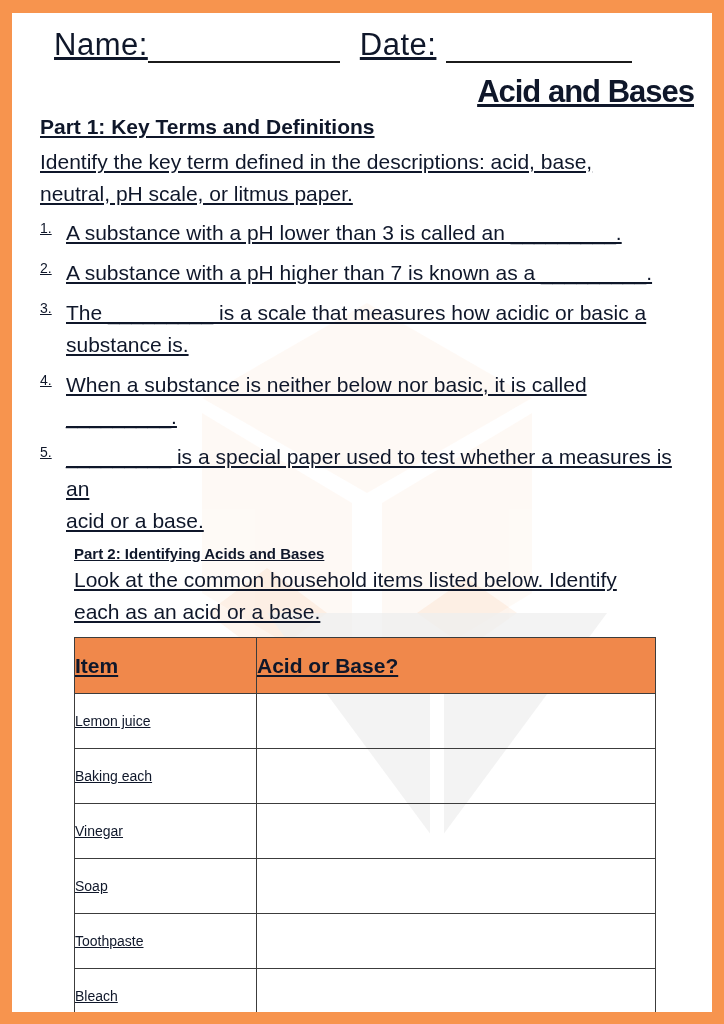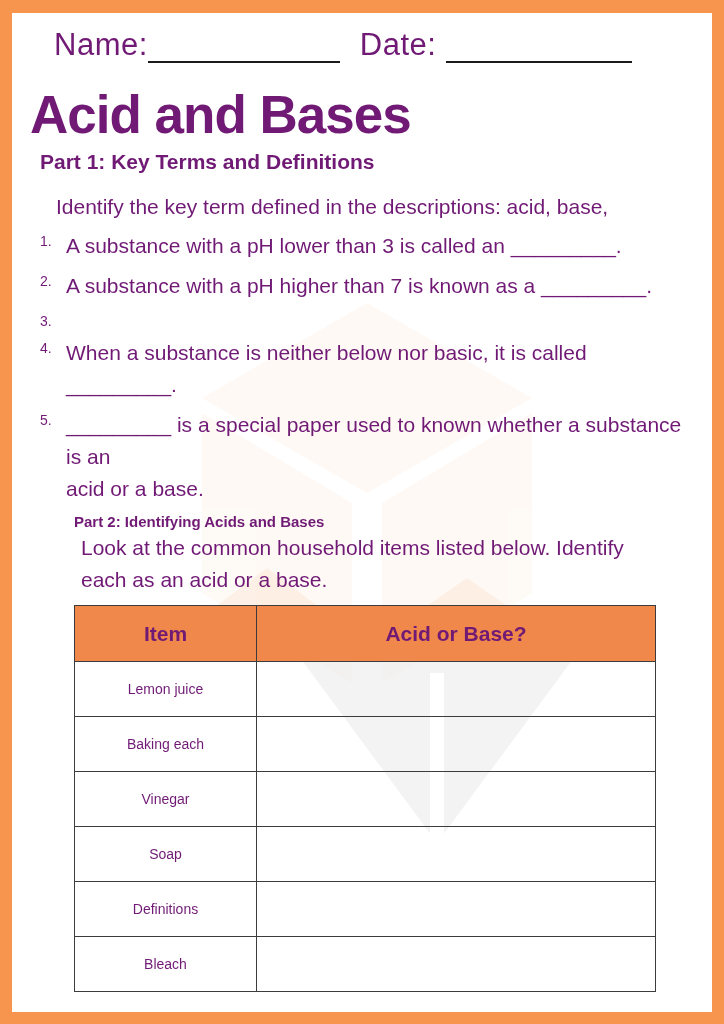--- a/index.html
+++ b/index.html
@@ -11,22 +11,23 @@
     width: 724px;
     height: 1024px;
     background: #F7944E;
     margin: 0 auto;
     overflow: hidden;
   }
   .sheet {
     position: absolute;
     left: 12px; top: 13px; right: 12px; bottom: 12px;
     background: #ffffff;
-    color: #701a75;
+    color: #0f172a;
     overflow: hidden;
+    text-decoration: underline;
   }
   .watermark {
     position: absolute;
     left: 0; top: 0;
     pointer-events: none;
     z-index: 0;
   }
   .content {
     position: relative;
     z-index: 1;
@@ -46,37 +47,37 @@
   .blank-line {
     display: inline-block;
     border-bottom: 2px solid #1b1b1b;
     height: 34px;
   }
   .name-line { width: 192px; }
   .date-label { margin-left: 20px; }
   .date-line { width: 186px; margin-left: 10px; margin-right: 6px; }
 
   .page-title {
-    text-align: left;
-    font-size: 53px;
+    text-align: right;
+    font-size: 31px;
     font-weight: 700;
     letter-spacing: -1px;
-    margin-top: 21px;
+    margin-top: 11px;
   }
 
   
   .part1-heading {
     font-size: 21px;
     font-weight: 700;
-    margin: 5px 0 17px 10px;
+    margin: 5px 0 7px 10px;
   }
   .instructions {
     font-size: 21px;
     line-height: 32px;
-    margin-left: 26px;
+    margin-left: 10px;
   }
   .instr-line { display: block; }
 
   .questions { margin-top: 7px; }
   .question {
     display: flex;
     align-items: flex-start;
     margin: 0 0 8px 10px;
   }
   .q-num {
@@ -100,21 +101,21 @@
 
   
   .items-table {
     border-collapse: collapse;
     margin-top: 9px;
     width: 582px;
     table-layout: fixed;
   }
   .items-table th, .items-table td {
     border: 1.6px solid #3c3c3c;
-    text-align: center;
+    text-align: left;
     vertical-align: middle;
   }
   .items-table th {
     background: #F0884B;
     font-size: 21px;
     font-weight: 700;
     height: 56px;
   }
   .items-table td {
     height: 55px;
@@ -154,56 +155,61 @@
           <span class="blank-line name-line"></span>
           <span class="date-label">Date:</span>
           <span class="blank-line date-line"></span>
       </div>
 
       <div class="page-title">Acid and Bases</div>
 
       <div class="part1-heading">Part 1: Key Terms and Definitions</div>
       <div class="instructions">
         <span class="instr-line">Identify the key term defined in the descriptions: acid, base,</span>
+        <span class="instr-line">neutral, pH scale, or litmus paper.</span>
       </div>
 
       <div class="questions">
         <div class="question">
           <span class="q-num">1.</span>
           <span class="q-text">
             <span class="q-line">A substance with a pH lower than 3 is called an _________.</span>
           </span>
         </div>
         <div class="question">
           <span class="q-num">2.</span>
           <span class="q-text">
             <span class="q-line">A substance with a pH higher than 7 is known as a _________.</span>
           </span>
         </div>
         <div class="question">
           <span class="q-num">3.</span>
+          <span class="q-text">
+            <span class="q-line">The _________ is a scale that measures how acidic or basic a</span>
+            <span class="q-line">substance is.</span>
+          </span>
         </div>
         <div class="question">
           <span class="q-num">4.</span>
           <span class="q-text">
             <span class="q-line">When a substance is neither below nor basic, it is called _________.</span>
           </span>
         </div>
         <div class="question">
           <span class="q-num">5.</span>
           <span class="q-text">
-            <span class="q-line">_________ is a special paper used to known whether a substance is an</span>
+            <span class="q-line">_________ is a special paper used to test whether a measures is an</span>
             <span class="q-line">acid or a base.</span>
           </span>
         </div>
       </div>
 
       <div class="part2">
         <div class="part2-heading">Part 2: Identifying Acids and Bases</div>
-        <div class="instructions" style="margin-left:7px;">
+        <div class="instructions" style="margin-left:0;">
           <span class="instr-line">Look at the common household items listed below. Identify</span>
           <span class="instr-line">each as an acid or a base.</span>
         </div>
 
         <table class="items-table">
           <thead>
             <tr>
               <th class="col-item">Item</th>
               <th>Acid or Base?</th>
             </tr>
@@ -219,21 +225,21 @@
             </tr>
             <tr>
               <td>Vinegar</td>
               <td></td>
             </tr>
             <tr>
               <td>Soap</td>
               <td></td>
             </tr>
             <tr>
-              <td>Definitions</td>
+              <td>Toothpaste</td>
               <td></td>
             </tr>
             <tr>
               <td>Bleach</td>
               <td></td>
             </tr>
 
           </tbody>
         </table>
       </div>

